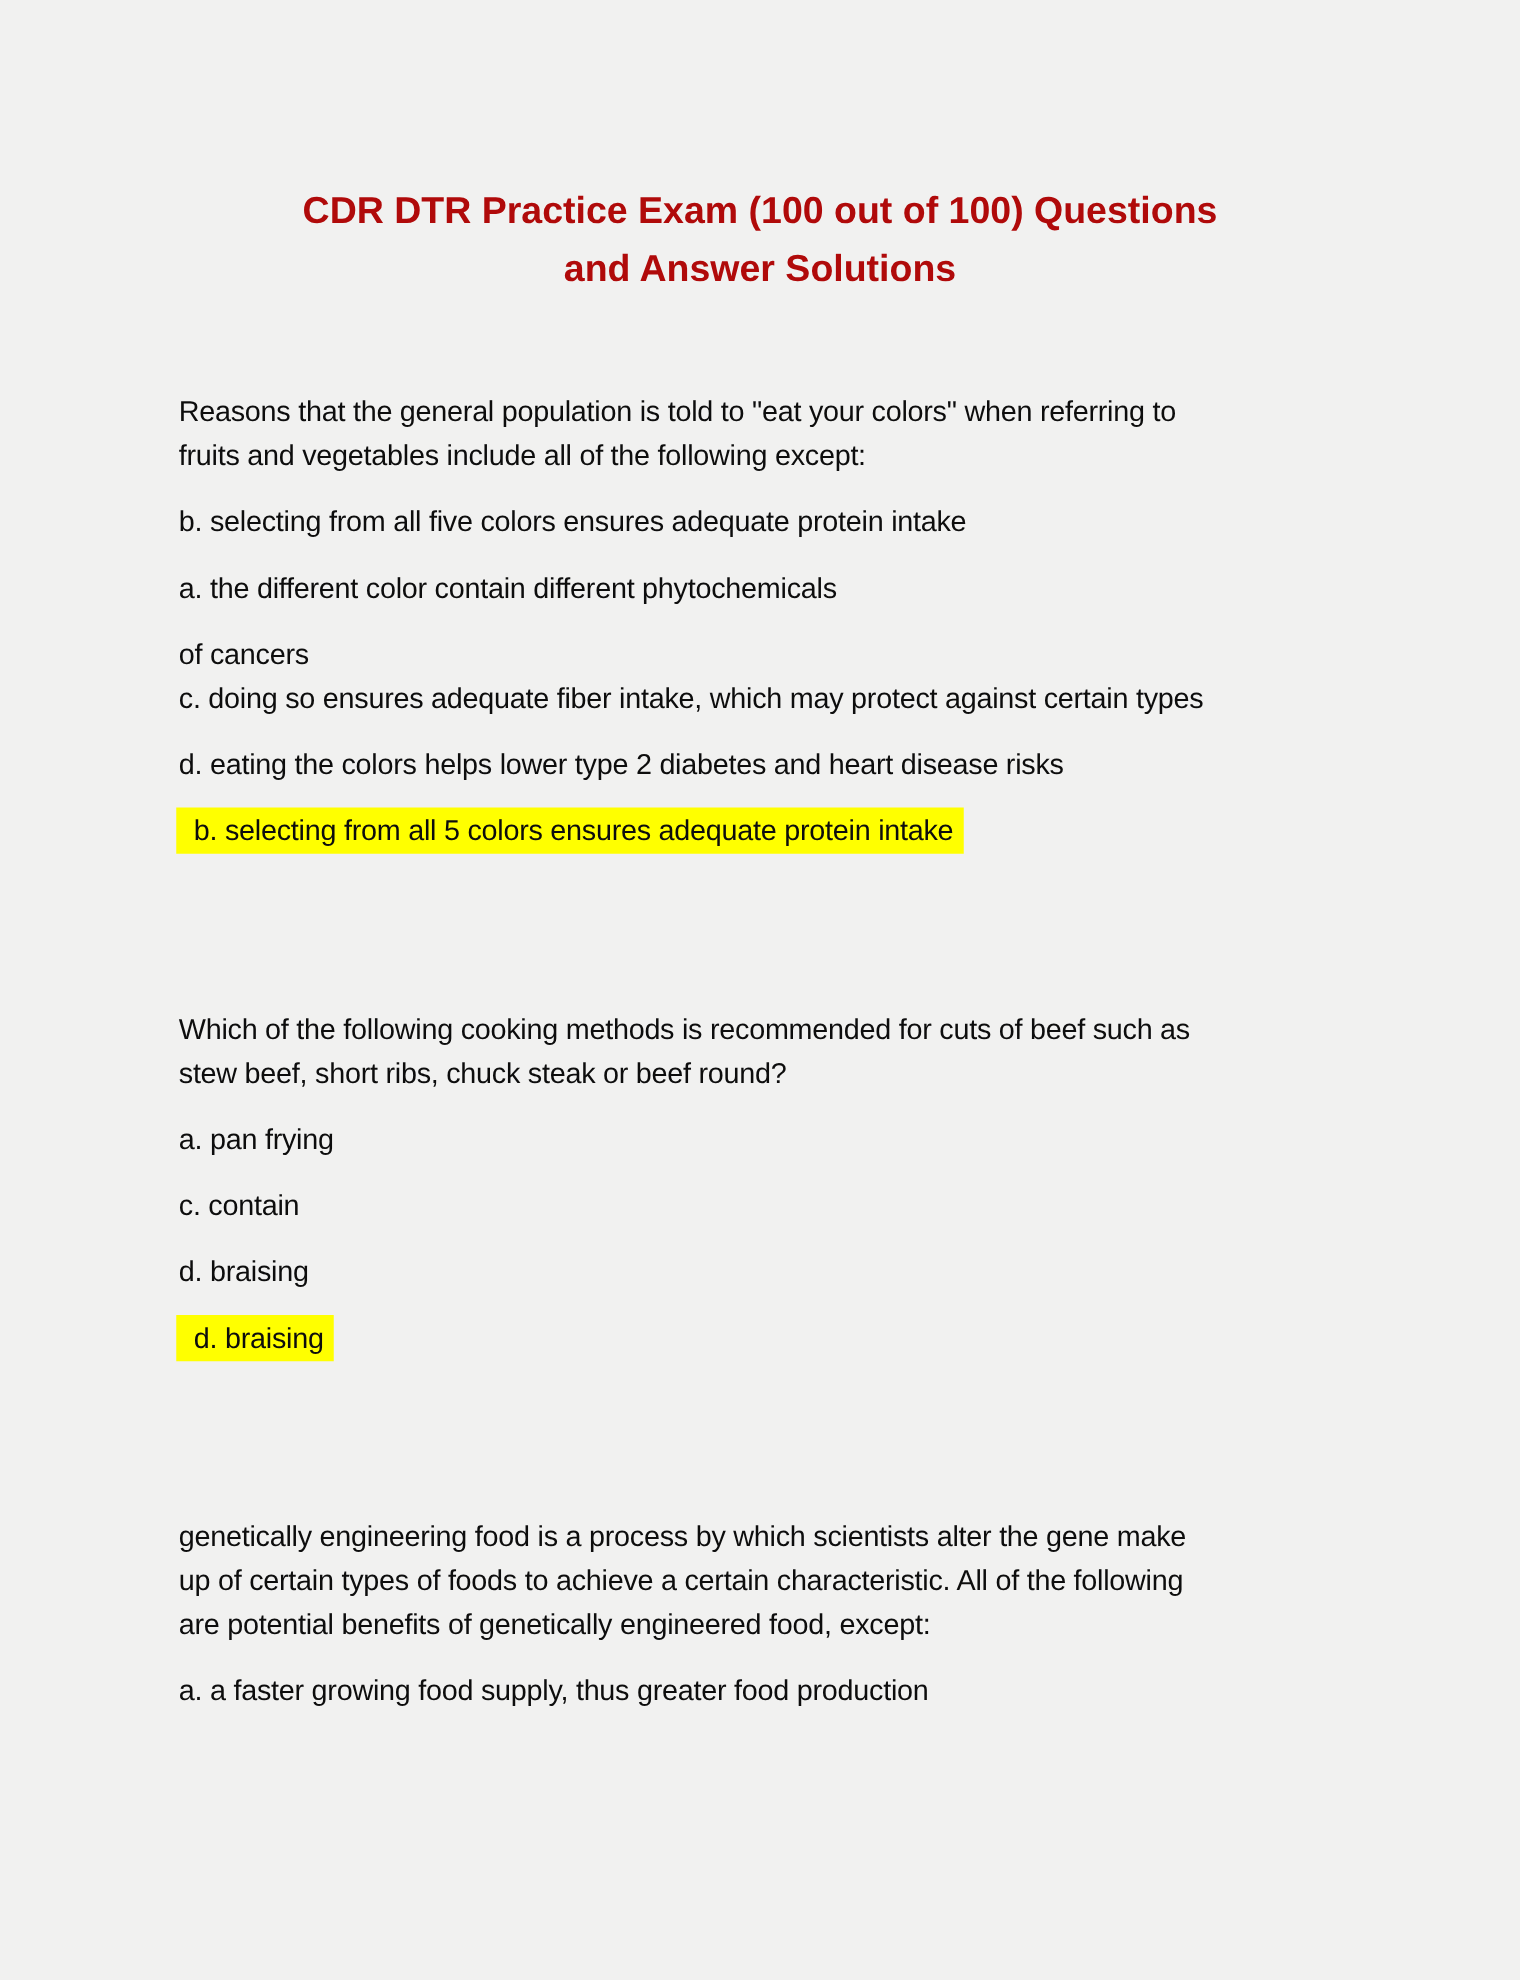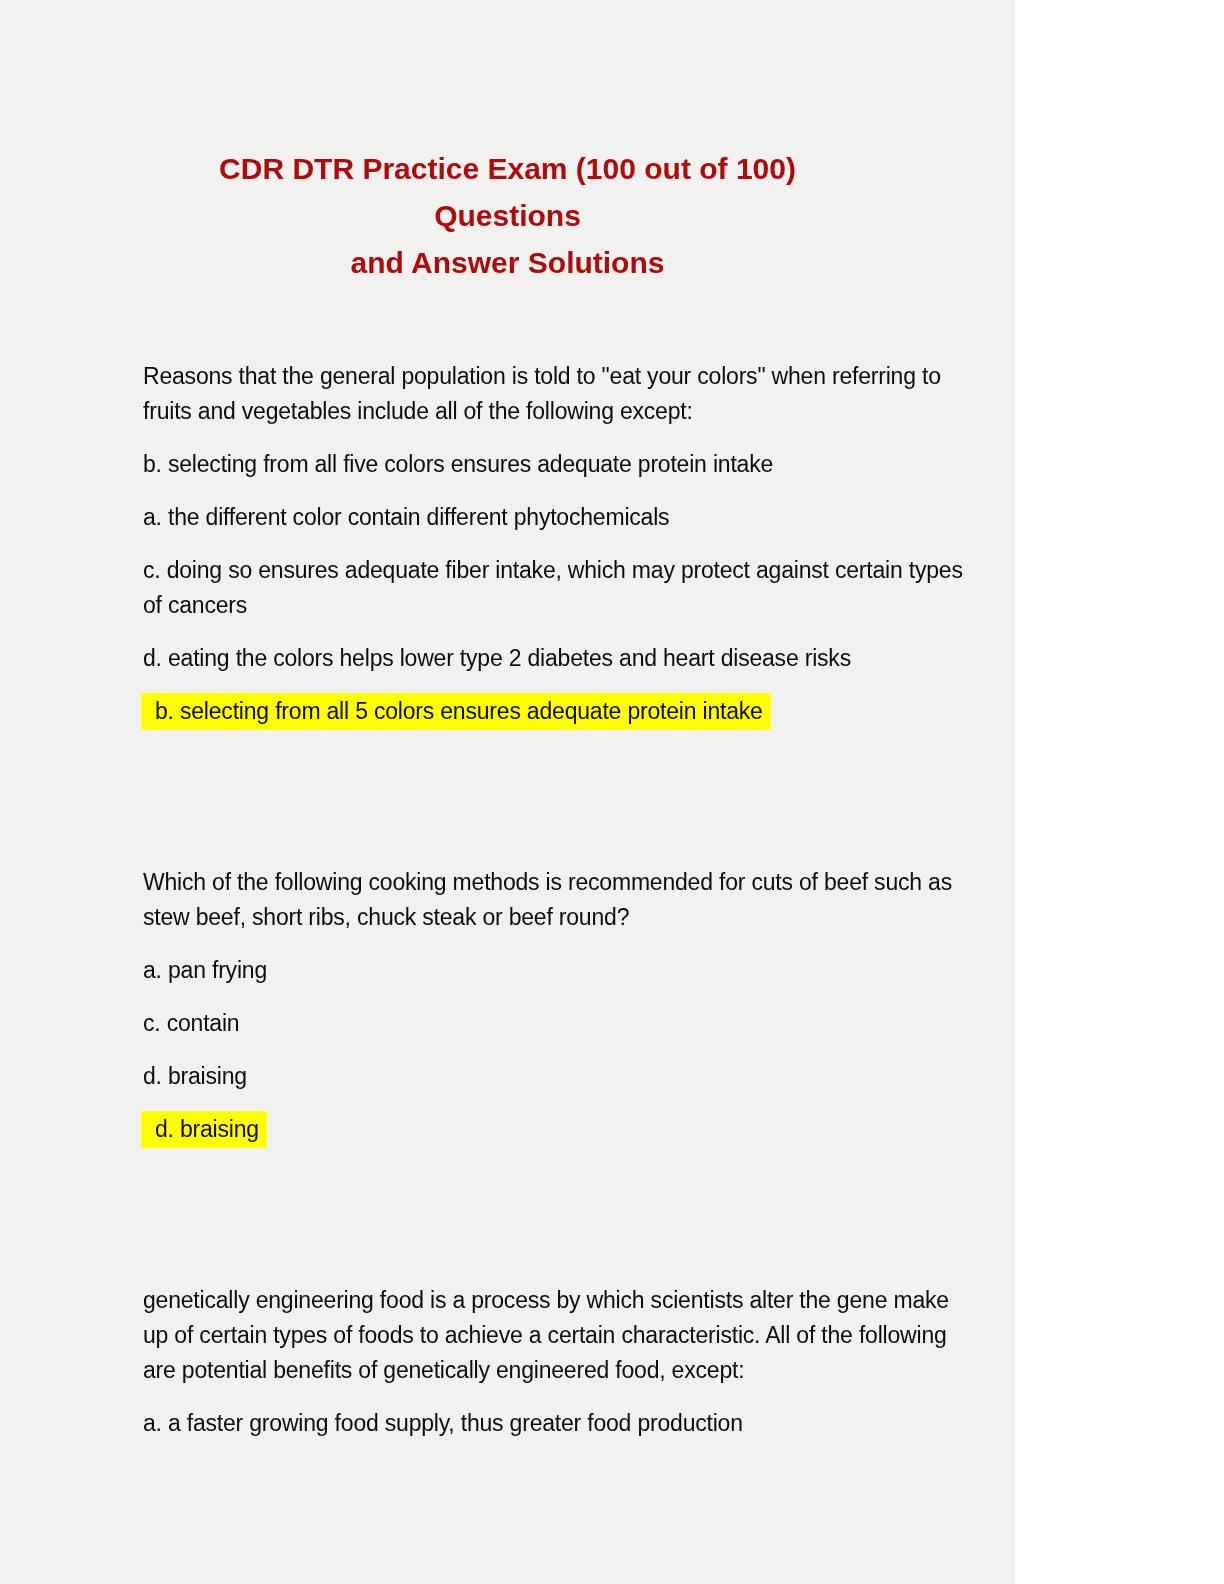--- a/index.html
+++ b/index.html
@@ -1,21 +1,21 @@
 <!DOCTYPE html>
 <html><head>
 <meta charset="utf-8">
 <style>
   html, body {
     margin: 0;
     padding: 0;
   }
   .sheet {
     position: relative;
-    width: 1015px;
+    width: 1216px;
     height: 1584px;
     background: #F1F1F0;
     overflow: hidden;
     font-family: "Liberation Sans", sans-serif;
     color: #0d0d0d;
     box-sizing: border-box;
     padding: 0 143px;
   }
   .doc-title {
     margin: 145px 0 73px 0;
@@ -23,21 +23,21 @@
     font-size: 30px;
     line-height: 47px;
     font-weight: bold;
     color: #B00A0A;
     letter-spacing: 0;
   }
   .doc-title .tline {
     display: block;
   }
   .para {
-    margin: 12px 0 18px 0;
+    margin: 0 0 18px 0;
     font-size: 23px;
     line-height: 35px;
     letter-spacing: -0.2px;
   }
   .para .line {
     display: block;
     white-space: nowrap;
   }
   .hl {
     background: #FFFF00;
@@ -63,22 +63,22 @@
     <span class="line">Reasons that the general population is told to "eat your colors" when referring to</span>
     <span class="line">fruits and vegetables include all of the following except:</span>
   </div>
   <div class="para">
     <span class="line">b. selecting from all five colors ensures adequate protein intake</span>
   </div>
   <div class="para">
     <span class="line">a. the different color contain different phytochemicals</span>
   </div>
   <div class="para">
+    <span class="line">of cancers</span>
     <span class="line">c. doing so ensures adequate fiber intake, which may protect against certain types</span>
-    <span class="line">of cancers</span>
   </div>
   <div class="para">
     <span class="line">d. eating the colors helps lower type 2 diabetes and heart disease risks</span>
   </div>
   <div class="para">
     <span class="hl" style="background: rgb(255, 255, 0);">b. selecting from all 5 colors ensures adequate protein intake</span>
   </div>
 
   <div class="qgap"></div>
 

